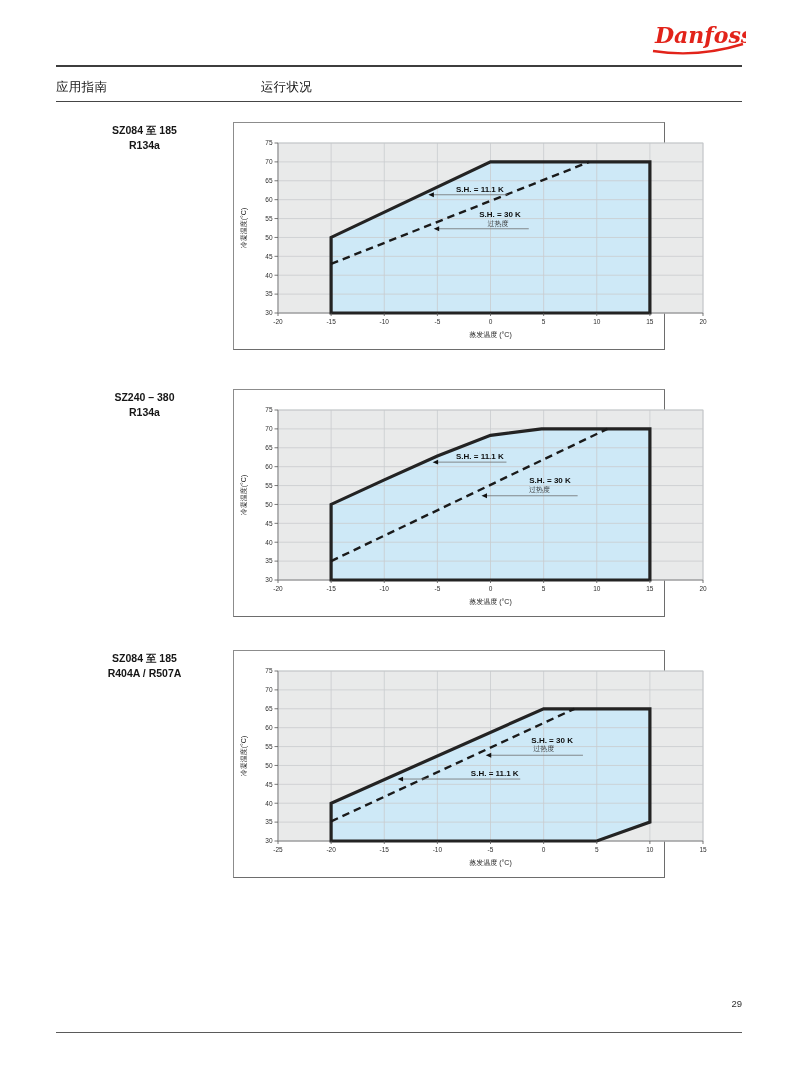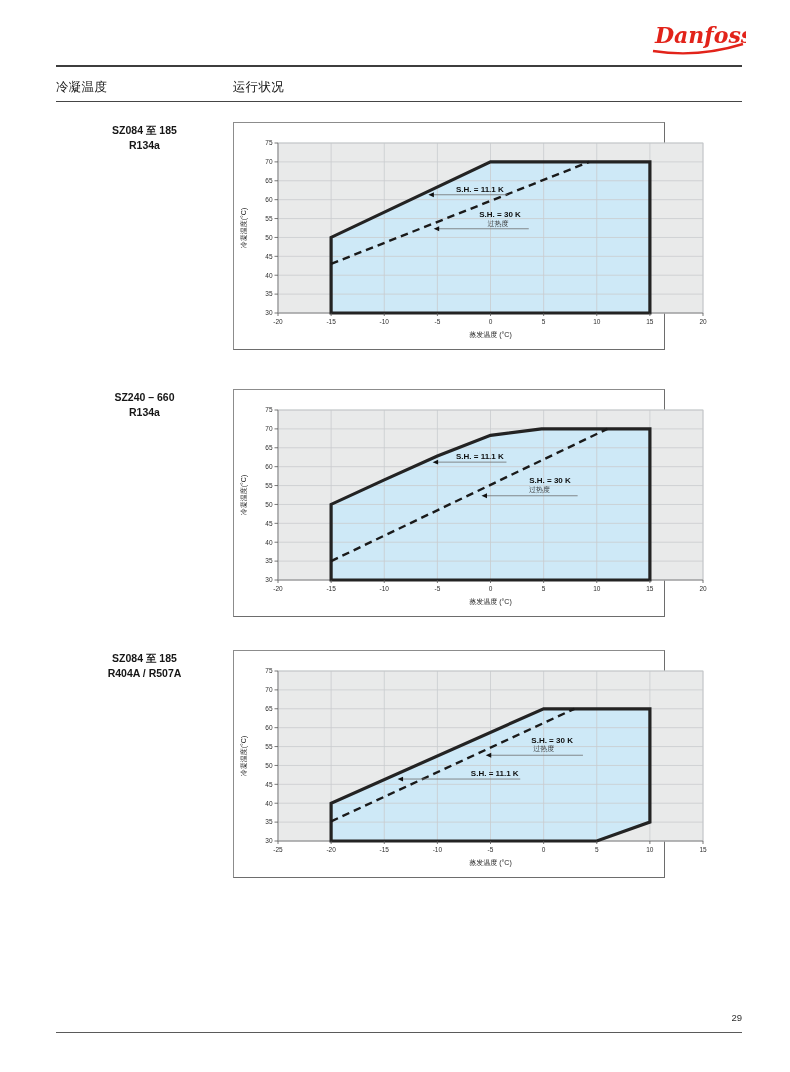--- a/index.html
+++ b/index.html
@@ -7,52 +7,52 @@
     width:790px;height:1072px;position:relative;background:#ffffff;
     font-family:"Liberation Sans",sans-serif;color:#1a1a1a;overflow:hidden;
   }
   .rule{position:absolute;left:56px;width:686px;height:1px;background:#454545;}
   #rule-top{top:65px;height:2px;background:#3d3d3d;}
   #rule-header{top:101px;}
   #rule-footer{top:1032px;background:#5a5a5a;}
   .header-row{position:absolute;top:79px;left:56px;width:686px;font-size:12.5px;
     font-weight:500;color:#161616;letter-spacing:0.3px;}
   .header-left{display:inline-block;width:173px;}
-  .header-right{display:inline-block;}
+  .header-right{display:inline-block;margin-left:28px;}
   .logo{position:absolute;top:16px;left:650px;width:96px;height:46px;}
   .section{position:absolute;left:56px;display:flex;align-items:flex-start;text-align:center;}
   #section-0{top:122px;}
   #section-1{top:389px;}
   #section-2{top:650px;}
   .model-label{width:177px;font-size:10.5px;font-weight:bold;line-height:1.45;
     color:#161616;padding-top:1px;}
   .chart-box{width:432px;height:228px;box-sizing:border-box;background:#ffffff;
     border:1px solid #8c8c8c;border-right-color:#6d6d6d;border-bottom-color:#6d6d6d;}
   .chart-svg{display:block;}
   .chart-svg .tick{font:6.5px "Liberation Sans",sans-serif;fill:#2e2e2e;}
   .chart-svg .axis-title{font:7px "Liberation Sans",sans-serif;fill:#222222;}
   .chart-svg .ann{font:700 8px "Liberation Sans",sans-serif;fill:#0f0f0f;}
   .chart-svg .ann-sub{font:7px "Liberation Sans",sans-serif;fill:#383838;}
   .page-number{position:absolute;top:998px;left:56px;width:686px;text-align:right;
-    font-size:9.5px;color:#2f2f2f;margin-top:14px;}
+    font-size:9.5px;color:#2f2f2f;}
 </style>
 </head>
 <body>
 
 <div class="logo">
   <svg width="96" height="46" viewBox="0 0 96 46">
     <text x="5" y="27" font-family="DejaVu Serif, serif" font-size="22" font-style="italic" font-weight="bold" fill="#e2231a">Danfoss</text>
     <path d="M3 35 Q 48 42 93 28" stroke="#e2231a" stroke-width="2.4" fill="none"></path>
   </svg>
 </div>
 
 <div id="rule-top" class="rule"></div>
 
 <div class="header-row">
-  <span class="header-left">冷凝温度</span>
+  <span class="header-left">应用指南</span>
   <span class="header-right">运行状况</span>
 </div>
 
 <div id="rule-header" class="rule"></div>
 
 <div class="section" id="section-0">
   <div class="model-label">
     <div>SZ084 至 185</div>
     <div>R134a</div>
   </div>
@@ -130,21 +130,21 @@
         <text x="266.0625" y="94.42222222222223" text-anchor="middle" class="ann">S.H. = 30 K</text>
         <text x="263.9375" y="102.73333333333333" text-anchor="middle" class="ann-sub">过热度</text>
         <line x1="203.1875" y1="105.75555555555556" x2="294.75" y2="105.75555555555556" stroke="#6e6e6e" stroke-width="0.8"></line>
         <polygon points="199.6875,105.75555555555556 205.1875,103.35555555555555 205.1875,108.15555555555557" fill="#111"></polygon>
       </svg>
   </div>
 </div>
 
 <div class="section" id="section-1">
   <div class="model-label">
-    <div>SZ240 – 660</div>
+    <div>SZ240 – 380</div>
     <div>R134a</div>
   </div>
   <div class="chart-box">
     <svg class="chart-svg" width="498" height="226" viewBox="0 0 498 226">
         <rect x="44" y="20" width="425" height="170" fill="#e9eaea"></rect>
         <polygon points="97.1,190.0 97.1,114.4 150.3,89.9 203.4,66.1 256.5,45.3 307.5,38.9 415.9,38.9 415.9,190.0" fill="#cee9f7"></polygon>
         <line x1="44" y1="20" x2="44" y2="190" stroke="#c9ccce" stroke-width="0.8"></line>
         <line x1="97.125" y1="20" x2="97.125" y2="190" stroke="#c9ccce" stroke-width="0.8"></line>
         <line x1="150.25" y1="20" x2="150.25" y2="190" stroke="#c9ccce" stroke-width="0.8"></line>
         <line x1="203.375" y1="20" x2="203.375" y2="190" stroke="#c9ccce" stroke-width="0.8"></line>

